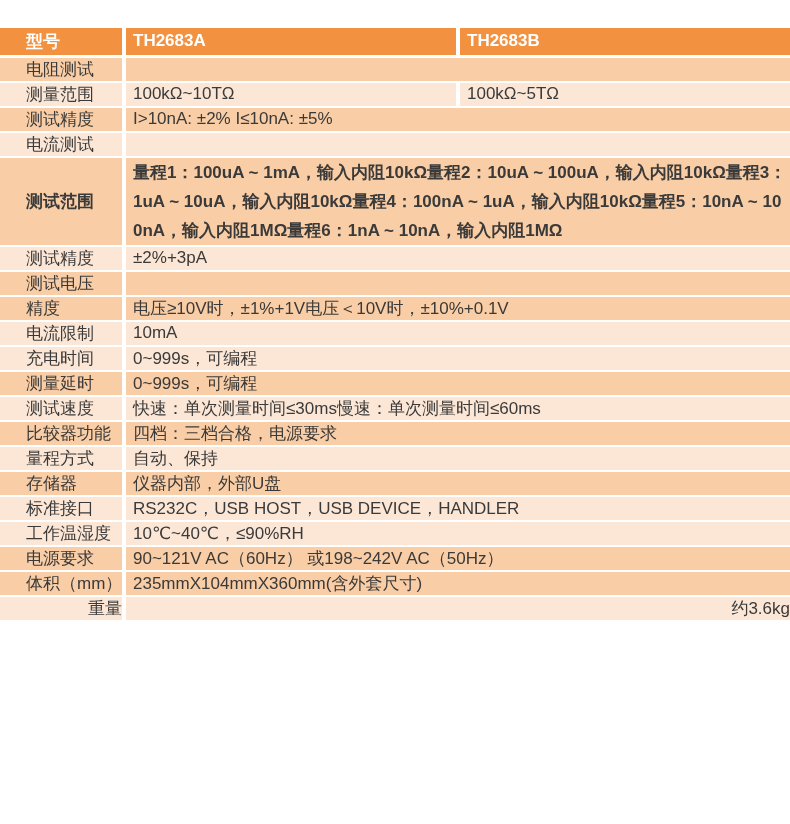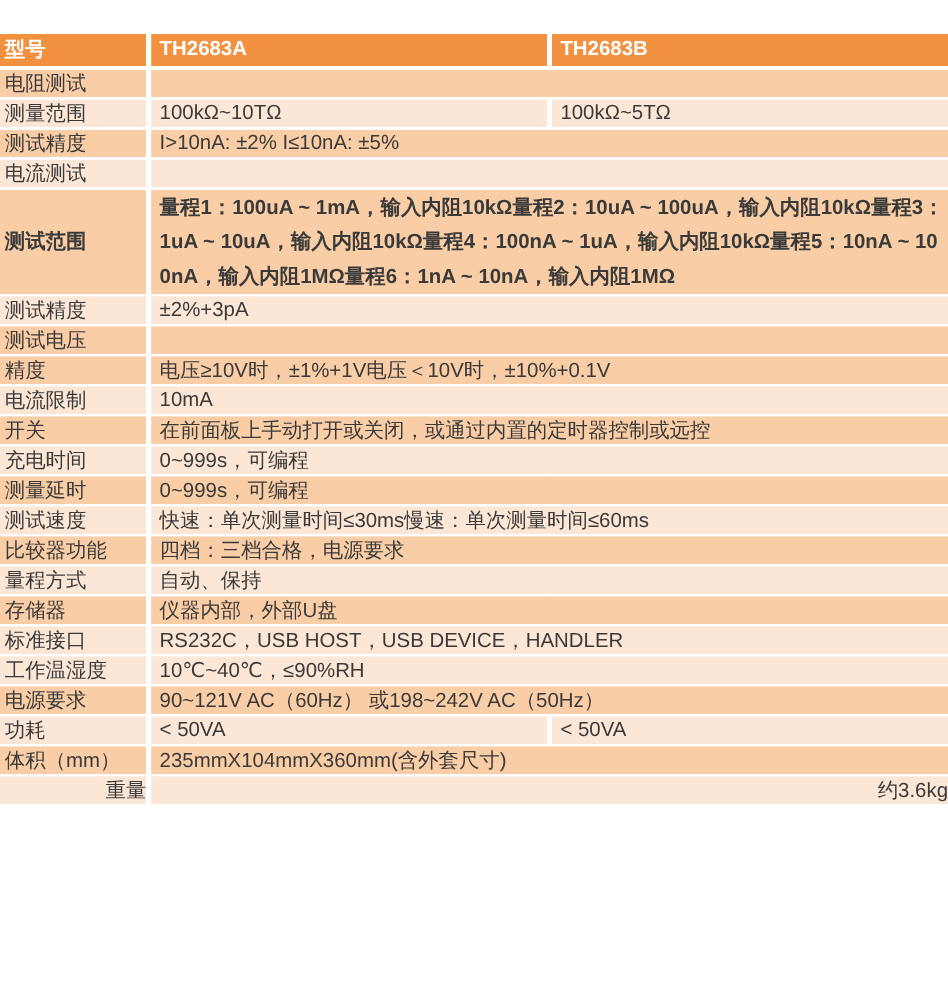--- a/index.html
+++ b/index.html
@@ -36,21 +36,21 @@
     white-space:nowrap;
     overflow:hidden;
   }
   th{
     background:var(--header-bg);
     color:var(--header-text);
     font-weight:bold;
     height:28px;
     border-bottom:3px solid var(--sep);
   }
-  .cell-label{padding-left:4px;border-right:4px solid var(--sep);margin-top:17px;}
+  .cell-label{padding-left:26px;border-right:4px solid var(--sep);margin-top:17px;}
   .cell-val{padding-left:7px;}
   .split{border-right:4px solid var(--sep);}
   tr.dark td{background:var(--row-dark);}
   tr.light td{background:var(--row-light);}
   tr.bigrow td{
     height:86px;
     white-space:normal;
     line-height:29px;
     word-break:break-all;
     font-weight:bold;
@@ -114,24 +114,20 @@
   <tr class="dark">
     <td class="cell-label">精度</td>
     <td class="cell-val" colspan="2">电压≥10V时，±1%+1V电压＜10V时，±10%+0.1V</td>
   </tr>
 
   <tr class="light">
     <td class="cell-label">电流限制</td>
     <td class="cell-val" colspan="2">10mA</td>
   </tr>
 
-  <tr class="dark">
-    <td class="cell-label">开关</td>
-    <td class="cell-val" colspan="2">在前面板上手动打开或关闭，或通过内置的定时器控制或远控</td>
-  </tr>
 
   <tr class="light">
     <td class="cell-label">充电时间</td>
     <td class="cell-val" colspan="2">0~999s，可编程</td>
   </tr>
 
   <tr class="dark">
     <td class="cell-label">测量延时</td>
     <td class="cell-val" colspan="2">0~999s，可编程</td>
   </tr>
@@ -165,25 +161,20 @@
   <tr class="light">
     <td class="cell-label">工作温湿度</td>
     <td class="cell-val" colspan="2">10℃~40℃，≤90%RH</td>
   </tr>
 
   <tr class="dark">
     <td class="cell-label">电源要求</td>
     <td class="cell-val" colspan="2">90~121V AC（60Hz） 或198~242V AC（50Hz）</td>
   </tr>
 
-  <tr class="light">
-    <td class="cell-label">功耗</td>
-    <td class="cell-val split">&lt; 50VA</td>
-    <td class="cell-val">&lt; 50VA</td>
-  </tr>
 
   <tr class="dark">
     <td class="cell-label">体积（mm）</td>
     <td class="cell-val" colspan="2">235mmX104mmX360mm(含外套尺寸)</td>
   </tr>
 
   <tr class="light">
     <td class="cell-label">重量</td>
     <td class="cell-val" colspan="2">约3.6kg</td>
   </tr>

